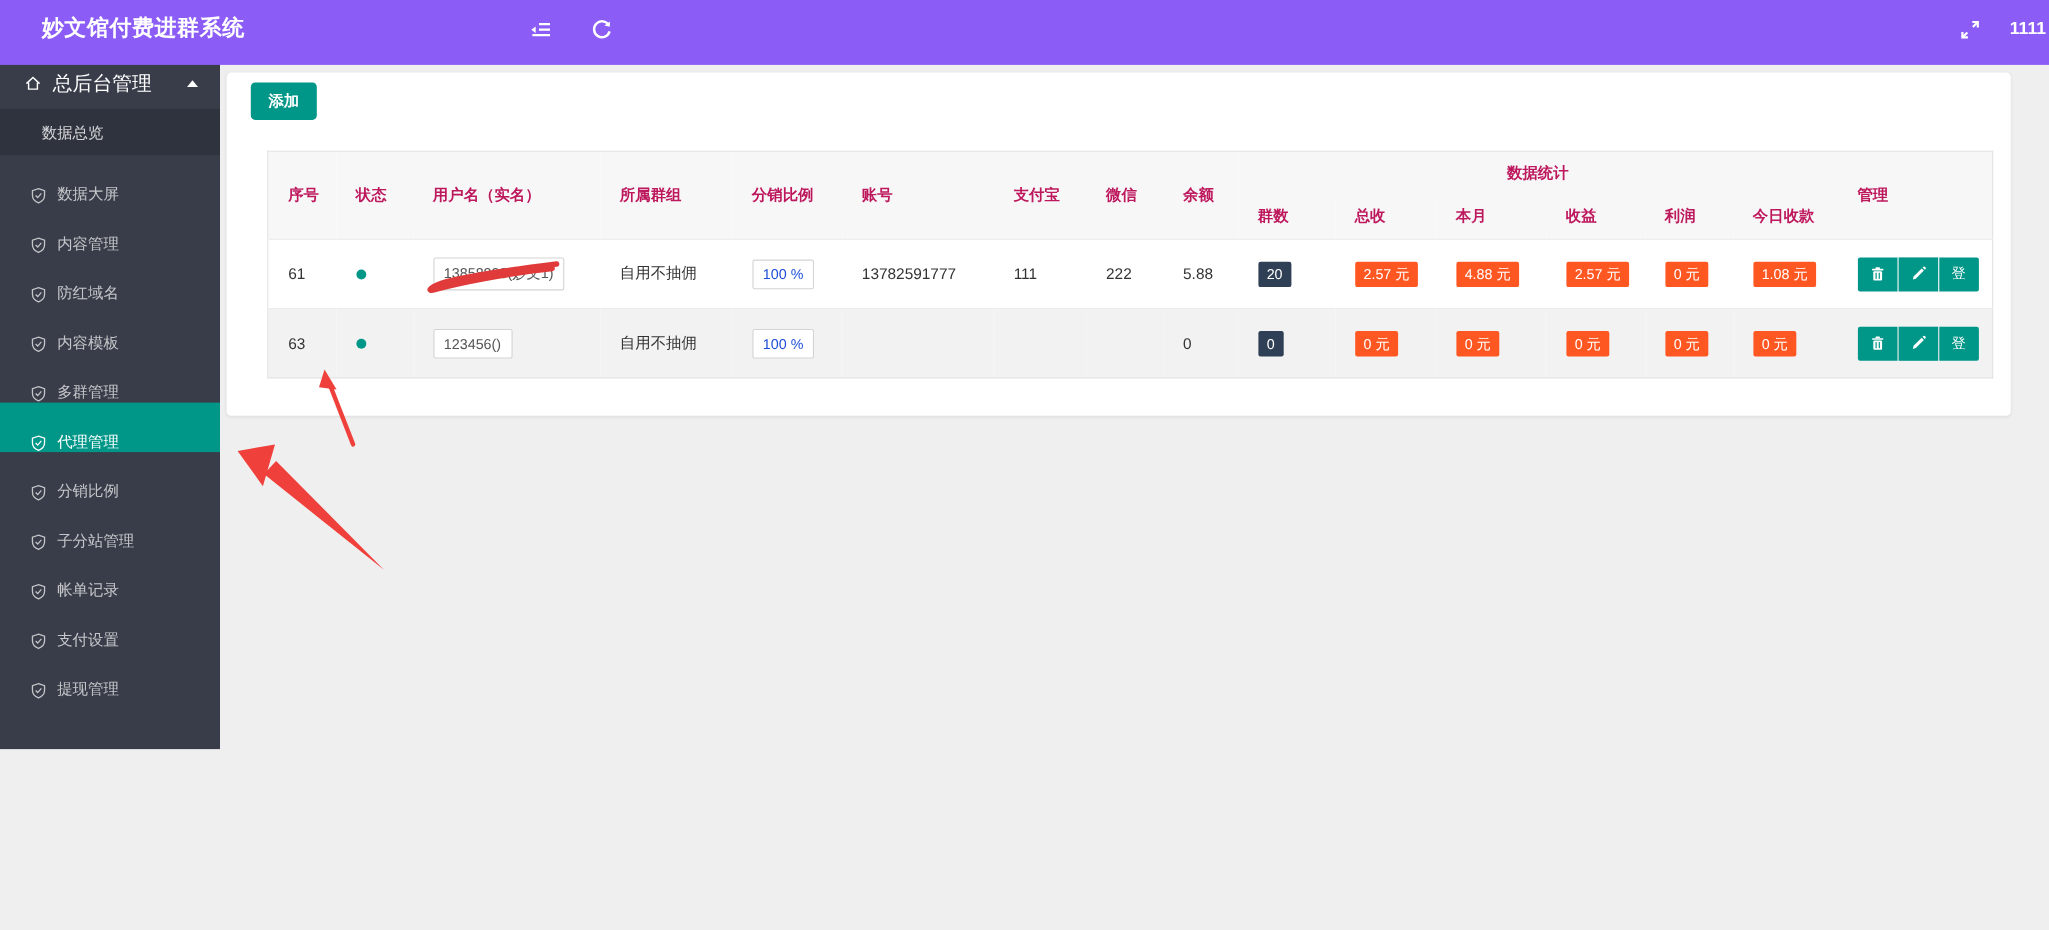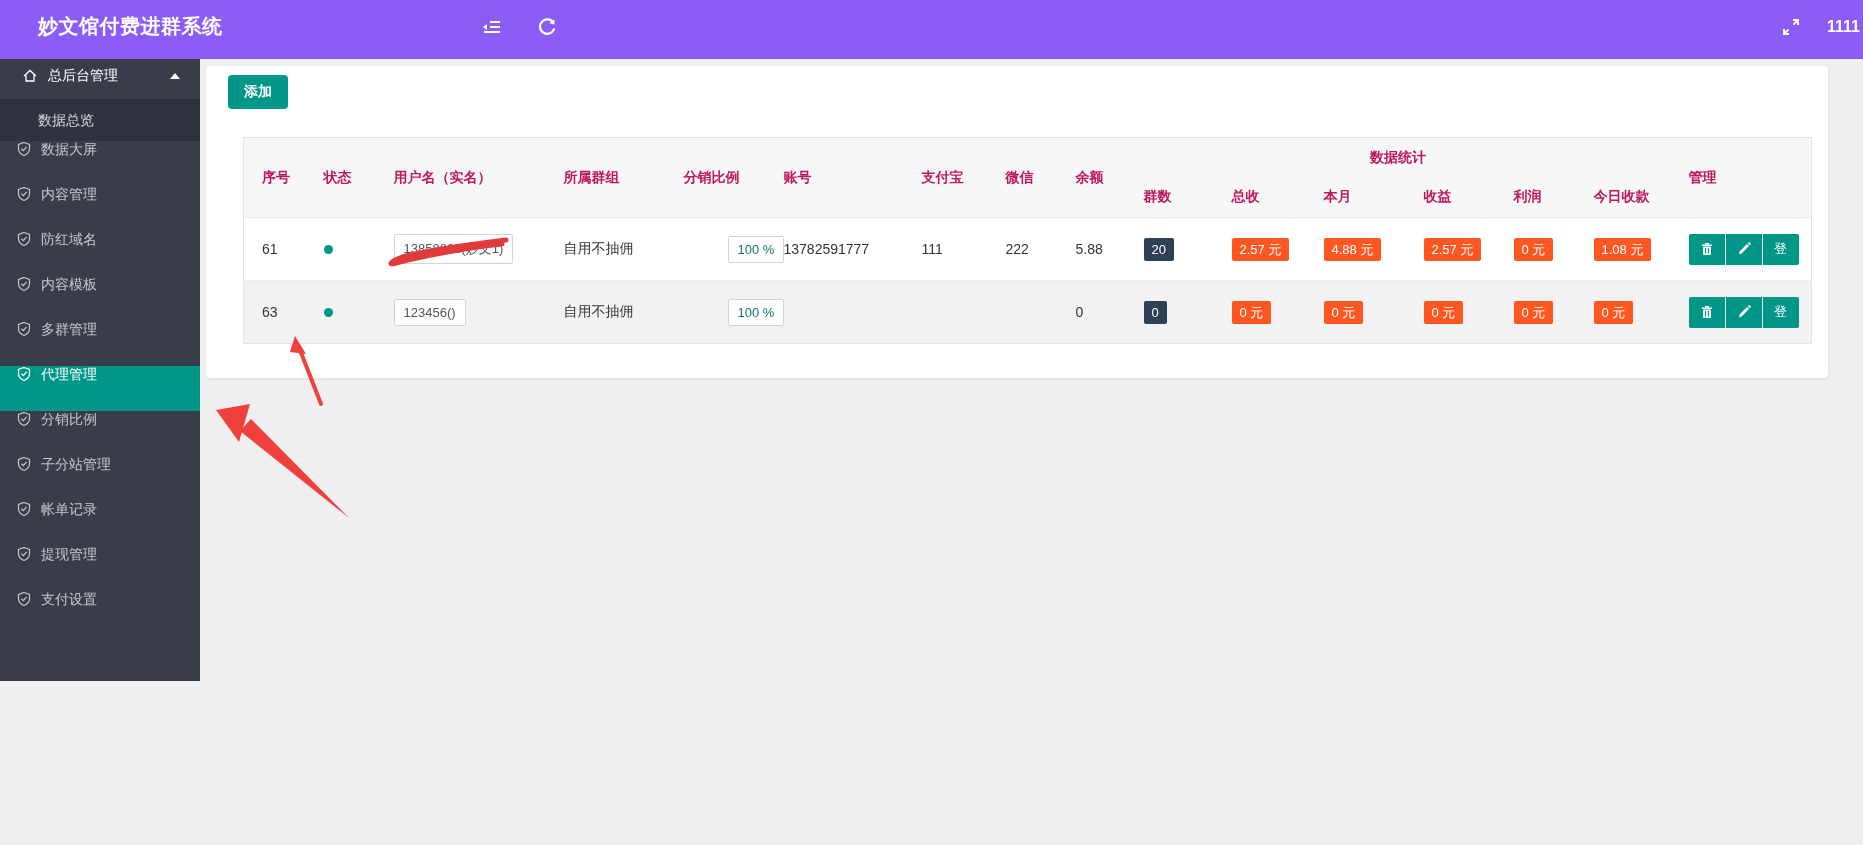--- a/index.html
+++ b/index.html
@@ -11,25 +11,25 @@
   .brand { position:absolute; left:38px; top:0; line-height:53px; color:#fff; font-size:20px; font-weight:bold; letter-spacing:.5px; }
   .tb-icon { position:absolute; top:16px; width:22px; height:22px; cursor:pointer; color:#fff; }
   .tb-icon svg { width:22px; height:22px; display:block; }
   .ic-collapse { left:481px; }
   .ic-refresh  { left:536px; }
   .ic-full     { left:1780px; }
   .tb-user { position:absolute; right:3px; top:0; line-height:53px; color:#fff; font-size:16px; font-weight:bold; }
 
   
   .sidebar { position:absolute; left:0; top:53px; width:200px; height:628px; background:#393D49; z-index:4; }
-  .nav-parent { height:46px; display:flex; align-items:center; padding:0 18px 0 22px; color:#ffffff; font-size:14px; cursor:pointer; position:relative; }
+  .nav-parent { height:46px; display:flex; align-items:center; padding:0 18px 0 22px; color:#ffffff; font-size:18px; cursor:pointer; position:relative; }
   .nav-parent .txt { margin-left:10px; }
   .caret-up { position:absolute; right:20px; width:0; height:0; border-left:5px solid transparent; border-right:5px solid transparent; border-bottom:6px solid #fff; }
   .nav-sub { height:42px; line-height:42px; background:#2f333e; color:rgba(255,255,255,.8); font-size:14px; padding-left:38px; cursor:pointer; }
-  .nav-item { height:45px; display:flex; align-items:flex-start; padding-left:16px; color:rgba(255,255,255,.7); font-size:14px; cursor:pointer; }
+  .nav-item { height:45px; display:flex; align-items:flex-end; padding-left:27px; color:rgba(255,255,255,.7); font-size:14px; cursor:pointer; }
   .nav-item .txt { margin-left:9px; }
   .nav-item.active { background:#009688; color:#fff; }
   .nav-item svg, .nav-parent svg { width:16px; height:16px; display:block; flex:none; }
 
   
   .main { position:absolute; left:184px; top:53px; width:1663px; height:792px; background:#efefef; }
   .card { position:absolute; left:22px; top:13px; width:1622px; height:312px; background:#fff; border-radius:4px; box-shadow:0 1px 3px rgba(0,0,0,.08); }
   .add-btn { position:absolute; left:22px; top:9px; width:60px; height:34px; background:#009688; color:#fff; border:none; border-radius:4px; font-size:14px; font-weight:bold; cursor:pointer; font-family:inherit; }
 
   
@@ -37,21 +37,21 @@
   table.agents thead { background:#f7f7f8; }
   table.agents th { font-weight:bold; text-align:left; padding:0 0 0 18px; height:40px; color:#be185d; white-space:nowrap; }
   table.agents th.grp { text-align:center; padding:0; }
   table.agents tbody td { height:63px; padding:0 0 0 18px; white-space:nowrap; overflow:visible; }
   table.agents thead { border-bottom:1px solid #e6e6e6; }
   table.agents tbody tr.alt { background:#f2f2f2; }
   table.agents tbody tr { border-top:1px solid #ececec; }
 
   .dot { display:inline-block; width:9px; height:9px; border-radius:50%; background:#009688; }
   .inline-box { display:inline-block; background:#fff; border:1px solid #d4d4d4; border-radius:2px; padding:5px 9px; font-size:13px; color:#555; position:relative; }
-  .ratio-box { color:#0f766e;margin-left:44px; }
+  .ratio-box { color:#1d4ed8; }
   .badge { display:inline-block; border-radius:2px; color:#fff; font-size:13px; padding:5px 8px; line-height:1; }
   .badge.dark { background:#2F4056; }
   .badge.orange { background:#FF5722; }
 
   .btn-group { display:inline-flex; gap:1px; }
   .btn-group .abtn { width:36px; height:31px; background:#009688; color:#fff; border:none; display:flex; align-items:center; justify-content:center; cursor:pointer; font-size:13px; font-family:inherit; }
   .btn-group .abtn:first-child { border-radius:2px 0 0 2px; }
   .btn-group .abtn:last-child { border-radius:0 2px 2px 0; }
   .btn-group svg { width:14px; height:14px; display:block; }
 
@@ -165,28 +165,28 @@
         <path d="M8 1.5 L13.5 3.4 V7.6 C13.5 11.2 11 13.4 8 14.5 C5 13.4 2.5 11.2 2.5 7.6 V3.4 Z"></path>
         <path d="M5.4 7.8 L7.3 9.6 L10.6 5.8"></path>
       </svg>
     <span class="txt">帐单记录</span>
   </div>
   <div class="nav-item">
     <svg viewBox="0 0 16 16" fill="none" stroke="currentColor" stroke-width="1.2">
         <path d="M8 1.5 L13.5 3.4 V7.6 C13.5 11.2 11 13.4 8 14.5 C5 13.4 2.5 11.2 2.5 7.6 V3.4 Z"></path>
         <path d="M5.4 7.8 L7.3 9.6 L10.6 5.8"></path>
       </svg>
+    <span class="txt">支付设置</span>
+  </div>
+  <div class="nav-item">
+    <svg viewBox="0 0 16 16" fill="none" stroke="currentColor" stroke-width="1.2">
+        <path d="M8 1.5 L13.5 3.4 V7.6 C13.5 11.2 11 13.4 8 14.5 C5 13.4 2.5 11.2 2.5 7.6 V3.4 Z"></path>
+        <path d="M5.4 7.8 L7.3 9.6 L10.6 5.8"></path>
+      </svg>
     <span class="txt">提现管理</span>
-  </div>
-  <div class="nav-item">
-    <svg viewBox="0 0 16 16" fill="none" stroke="currentColor" stroke-width="1.2">
-        <path d="M8 1.5 L13.5 3.4 V7.6 C13.5 11.2 11 13.4 8 14.5 C5 13.4 2.5 11.2 2.5 7.6 V3.4 Z"></path>
-        <path d="M5.4 7.8 L7.3 9.6 L10.6 5.8"></path>
-      </svg>
-    <span class="txt">支付设置</span>
   </div>
 </aside>
 
 <main class="main">
   <div class="card">
     <button class="add-btn">添加</button>
 
     <table class="agents">
       <colgroup>
         <col style="width:62px">

